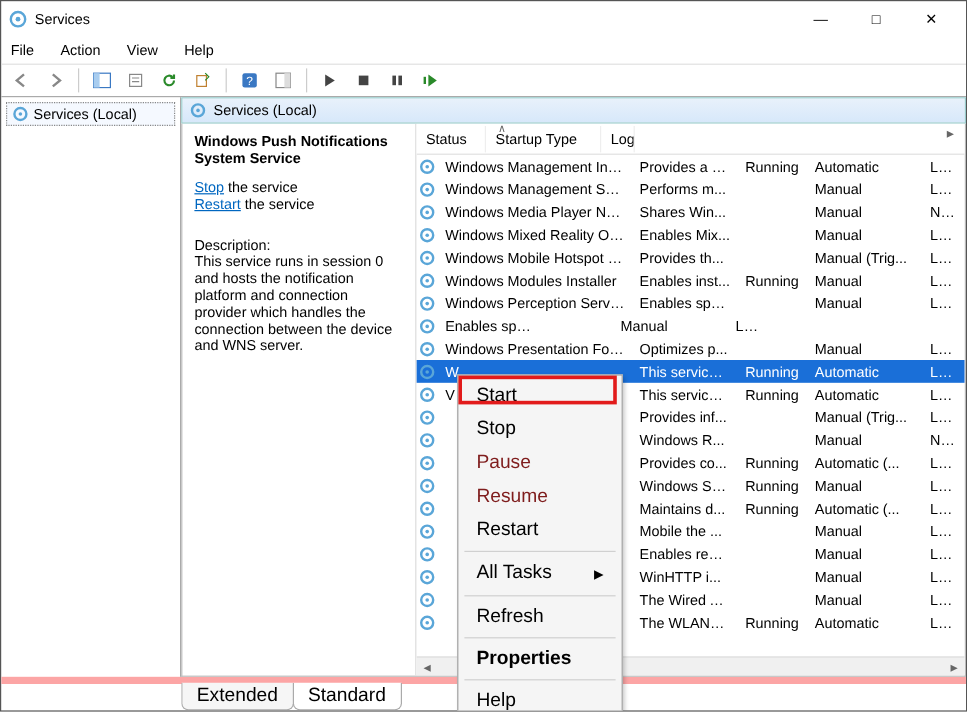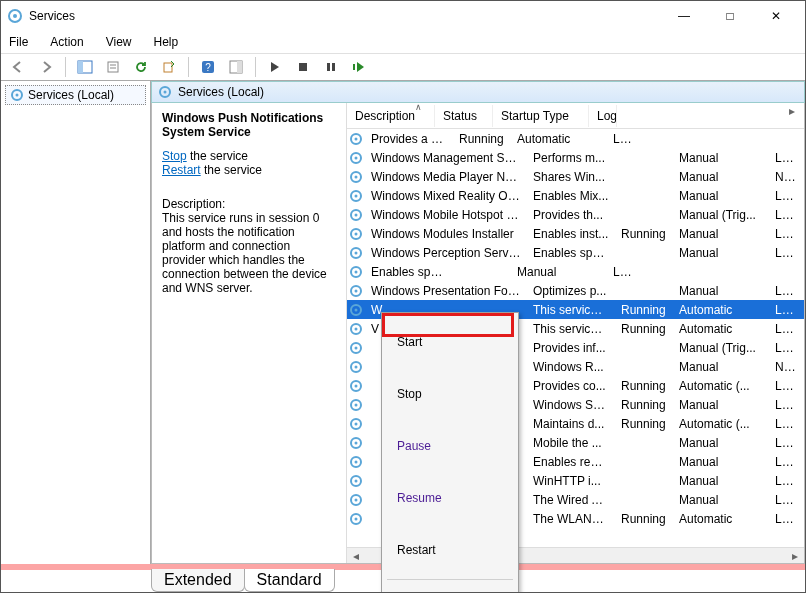--- a/index.html
+++ b/index.html
@@ -55,22 +55,22 @@
   .row .c-log2 { width:28px; }
 
   .tabs-strip { height:22px; display:flex; align-items:flex-end; padding-left:150px; }
   .tabs-strip .tab { border:1px solid #aaa; border-top:none; border-radius:0 0 6px 6px; padding:2px 12px; margin-right:-1px; background:#fff; font-size:16px; }
   .tabs-strip .tab.active { background:#fff; position:relative; z-index:2; }
   .tabs-strip .tab.inactive { background:#f6f6f6; }
   .statusbar { height:22px; border-top:1px solid #ccc; background:#f7f7f7; }
 
   
   .ctx { position:absolute; left:380px; top:311px; width:138px; background:#f5f5f5; border:1px solid #a0a0a0; box-shadow:2px 2px 4px rgba(0,0,0,.25); z-index:50; padding:3px; }
-  .ctx .mi { padding:19px 12px; font-size:12px; display:flex; align-items:center; justify-content:space-between; }
-  .ctx .mi.disabled { color:#4c1d95; }
+  .ctx .mi { padding:5px 12px; font-size:16px; display:flex; align-items:center; justify-content:space-between; }
+  .ctx .mi.disabled { color:#7f1d1d; }
   .ctx .mi.bold { font-weight:bold; }
   .ctx .msep { height:1px; background:#d0d0d0; margin:3px 2px; }
   .ctx .highlight { position:absolute; border:3px solid #e21b1b; pointer-events:none; }
 
   
   .hscroll { height:16px; background:#f0f0f0; display:flex; align-items:center; justify-content:space-between; padding:0 2px; border-top:1px solid #ddd; }
   .hscroll .arrow { width:14px; text-align:center; color:#666; }
 
   svg { display:block; }
   .scroll-right-ind { position:absolute; right:1px; top:1px; width:14px; height:14px; color:#666; }
@@ -207,34 +207,34 @@
         </div>
         <div class="dl">
           <div>Description:</div>
           <div>This service runs in session 0 and hosts the notification platform and connection provider which handles the connection between the device and WNS server.</div>
         </div>
       </div>
 
       <div class="list-col">
         <div class="headerrow">
           <span class="sort-ind">∧</span>
-          <div class="hc c-desc">Description</div>
           <div class="hc c-status">Status</div>
           <div class="hc c-start">Startup Type</div>
           <div class="hc c-log">Log</div>
           <span class="scroll-right-ind">▸</span>
         </div>
         <div class="rows" id="rows">
             <div class="row">
               <span class="gearcell">
                 <svg width="14" height="14" viewBox="0 0 14 14">
                   <circle cx="7" cy="7" r="5" fill="none" stroke="#5aa6d8" stroke-width="2"></circle>
                   <circle cx="7" cy="7" r="1.5" fill="#5aa6d8"></circle>
                 </svg>
               </span>
+              <span class="rc c-name2">Windows Management Inst...</span>
               <span class="rc c-desc2">Provides a c...</span>
               <span class="rc c-status2">Running</span>
               <span class="rc c-start2">Automatic</span>
               <span class="rc c-log2">Loc</span>
             </div>
             <div class="row">
               <span class="gearcell">
                 <svg width="14" height="14" viewBox="0 0 14 14">
                   <circle cx="7" cy="7" r="5" fill="none" stroke="#5aa6d8" stroke-width="2"></circle>
                   <circle cx="7" cy="7" r="1.5" fill="#5aa6d8"></circle>

